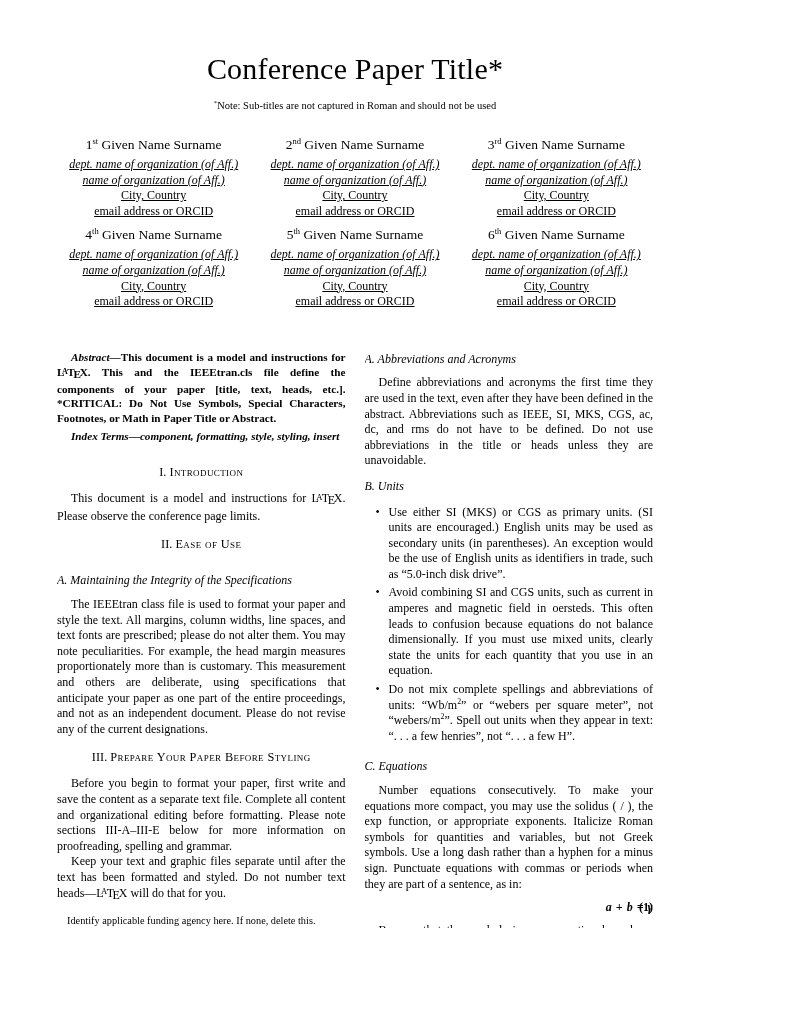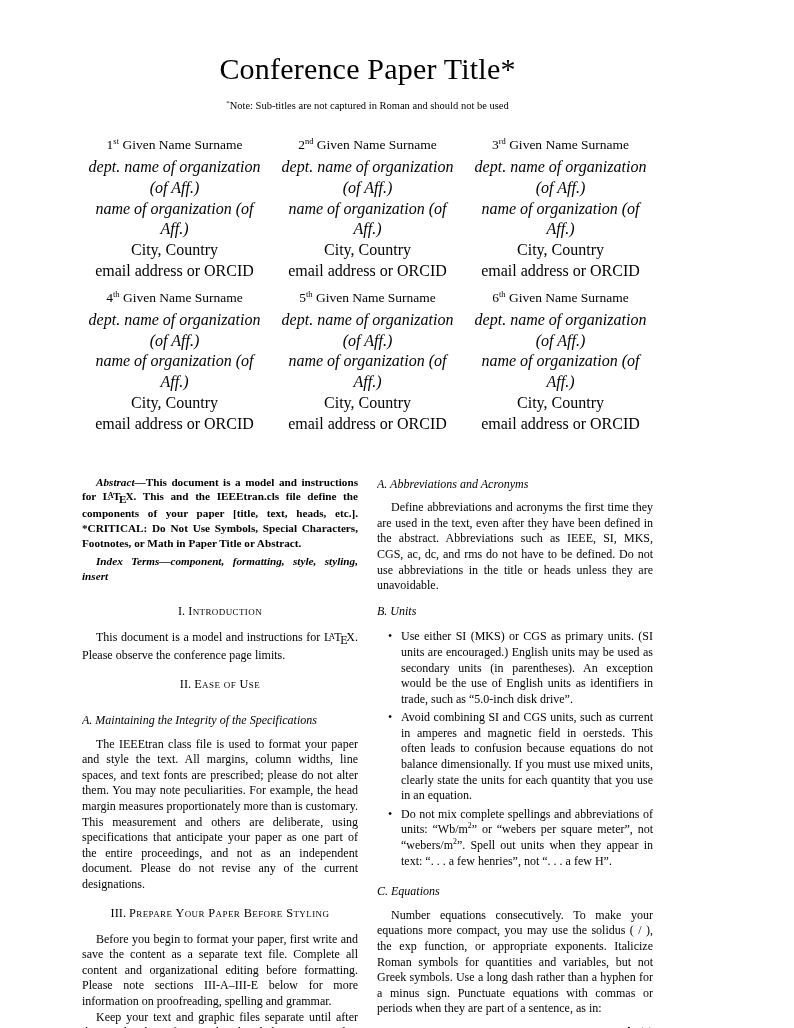--- a/index.html
+++ b/index.html
@@ -4,21 +4,21 @@
 <style>
   html, body { margin: 0; padding: 0; background: #ffffff; }
   body {
     width: 794px; height: 1028px;
     font-family: "Liberation Serif", "DejaVu Serif", serif;
     color: #000;
   }
   .page {
     box-sizing: border-box;
     width: 710px; height: 1028px;
-    padding: 52px 57px 36px 82px;
+    padding: 52px 57px 36px 57px;
     overflow: hidden;
   }
   .title {
     text-align: center;
     font-size: 30px;
     font-weight: 400;
     margin: 0 0 14px 0;
     letter-spacing: 0.2px;
   }
   .title-note {
@@ -31,21 +31,21 @@
     display: grid;
     grid-template-columns: repeat(3, 1fr);
     column-gap: 14px;
     row-gap: 24px;
     text-align: center;
     margin-bottom: 40px;
     gap: 8px;
   }
   .author-name { font-size: 13.5px; margin-bottom: 4px; }
   .author-name sup { font-size: 8.5px; line-height: 0; }
-  .aff { font-size: 16px; line-height: 1.3; }
+  .aff { font-size: 12px; line-height: 1.3; text-decoration: underline; }
   .it { font-style: italic; }
 
   .columns {
     display: flex;
     gap: 19px;
     height: 578px;
   }
   .col {
     flex: 1 1 0;
     min-width: 0;
@@ -204,20 +204,21 @@
       <p>This document is a model and instructions for L<span class="lxa">A</span>T<span class="lxe">E</span>X. Please observe the conference page limits.</p>
 
       <h3 class="sec-head"><span>II.</span> <span class="sc">Ease of Use</span></h3>
       <h4 class="subsec">A. Maintaining the Integrity of the Specifications</h4>
       <p>The IEEEtran class file is used to format your paper and style the text. All margins, column widths, line spaces, and text fonts are prescribed; please do not alter them. You may note peculiarities. For example, the head margin measures proportionately more than is customary. This measurement and others are deliberate, using specifications that anticipate your paper as one part of the entire proceedings, and not as an independent document. Please do not revise any of the current designations.</p>
 
       <h3 class="sec-head"><span>III.</span> <span class="sc">Prepare Your Paper Before Styling</span></h3>
       <p>Before you begin to format your paper, first write and save the content as a separate text file. Complete all content and organizational editing before formatting. Please note sections III-A–III-E below for more information on proofreading, spelling and grammar.</p>
       <p>Keep your text and graphic files separate until after the text has been formatted and styled. Do not number text heads—L<span class="lxa">A</span>T<span class="lxe">E</span>X will do that for you.</p>
 
+      <div class="footnote">Identify applicable funding agency here. If none, delete this.</div>
     </div>
 
     <div class="col">
       <h4 class="subsec" style="margin-top:2px;">A. Abbreviations and Acronyms</h4>
       <p>Define abbreviations and acronyms the first time they are used in the text, even after they have been defined in the abstract. Abbreviations such as IEEE, SI, MKS, CGS, ac, dc, and rms do not have to be defined. Do not use abbreviations in the title or heads unless they are unavoidable.</p>
 
       <h4 class="subsec">B. Units</h4>
       <ul class="bullets">
         <li><span>Use either SI (MKS) or CGS as primary units. (SI units are encouraged.) English units may be used as secondary units (in parentheses). An exception would be the use of English units as identifiers in trade, such as “5.0-inch disk drive”.</span></li>
         <li><span>Avoid combining SI and CGS units, such as current in amperes and magnetic field in oersteds. This often leads to confusion because equations do not balance dimensionally. If you must use mixed units, clearly state the units for each quantity that you use in an equation.</span></li>

